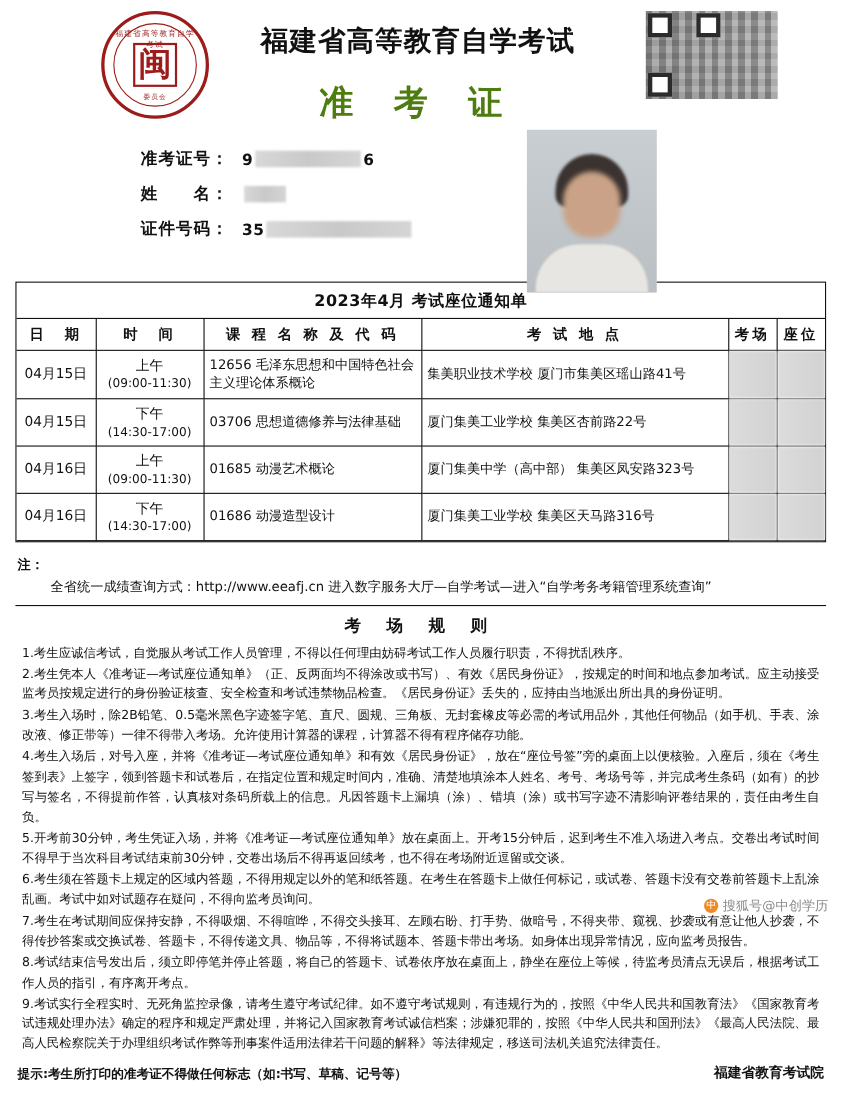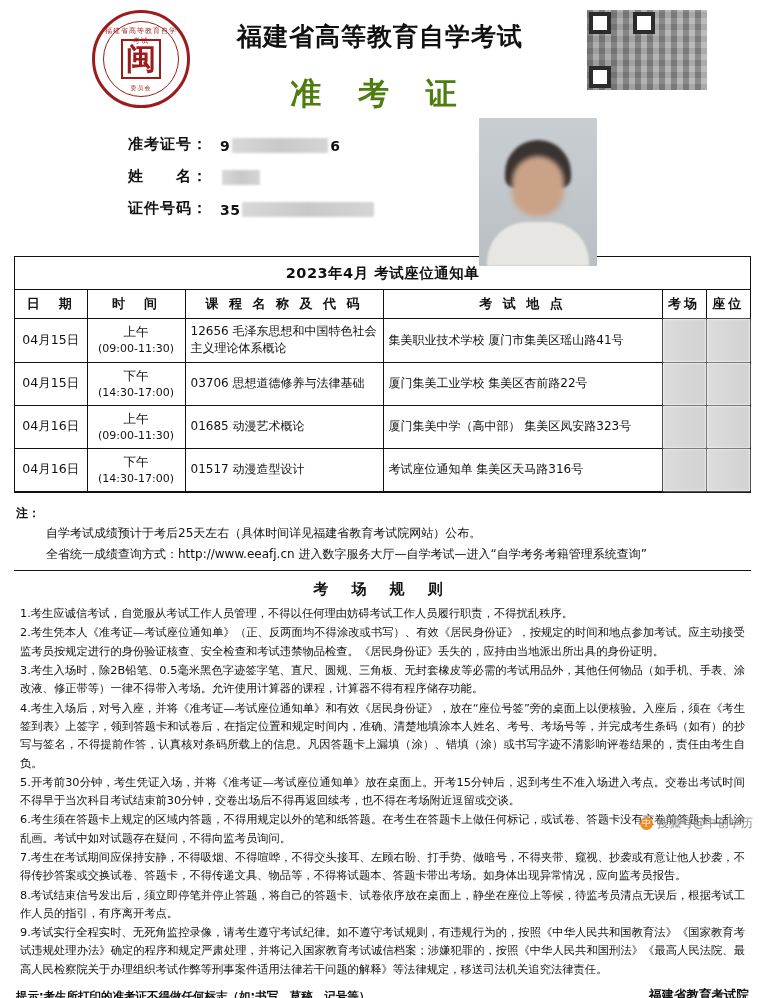--- a/index.html
+++ b/index.html
@@ -426,32 +426,31 @@
           <td class="place">厦门集美中学（高中部）  集美区凤安路323号</td>
           <td class="room blurred"></td>
           <td class="seatno blurred"></td>
         </tr>
         <tr>
           <td class="date">04月16日</td>
           <td class="time">
             <div class="ampm">下午</div>
             <div class="range">(14:30-17:00)</div>
           </td>
-          <td class="course">01517 动漫造型设计</td>
-          <td class="place">考试座位通知单 集美区天马路316号</td>
+          <td class="course">01686 动漫造型设计</td>
+          <td class="place">厦门集美工业学校 集美区天马路316号</td>
           <td class="room blurred"></td>
           <td class="seatno blurred"></td>
         </tr>
       </tbody>
     </table>
   </div>
 
   <div class="notes">
     <div class="note-head">注：</div>
-    <div class="note-line">自学考试成绩预计于考后25天左右（具体时间详见福建省教育考试院网站）公布。</div>
     <div class="note-line">全省统一成绩查询方式：http://www.eeafj.cn 进入数字服务大厅—自学考试—进入“自学考务考籍管理系统查询”</div>
   </div>
 
   <div class="hr"></div>
 
   <div class="rules-title">考 场 规 则</div>
   <div class="rules">
     <p>1.考生应诚信考试，自觉服从考试工作人员管理，不得以任何理由妨碍考试工作人员履行职责，不得扰乱秩序。</p>
     <p>2.考生凭本人《准考证—考试座位通知单》（正、反两面均不得涂改或书写）、有效《居民身份证》，按规定的时间和地点参加考试。应主动接受监考员按规定进行的身份验证核查、安全检查和考试违禁物品检查。《居民身份证》丢失的，应持由当地派出所出具的身份证明。</p>
     <p>3.考生入场时，除2B铅笔、0.5毫米黑色字迹签字笔、直尺、圆规、三角板、无封套橡皮等必需的考试用品外，其他任何物品（如手机、手表、涂改液、修正带等）一律不得带入考场。允许使用计算器的课程，计算器不得有程序储存功能。</p>

